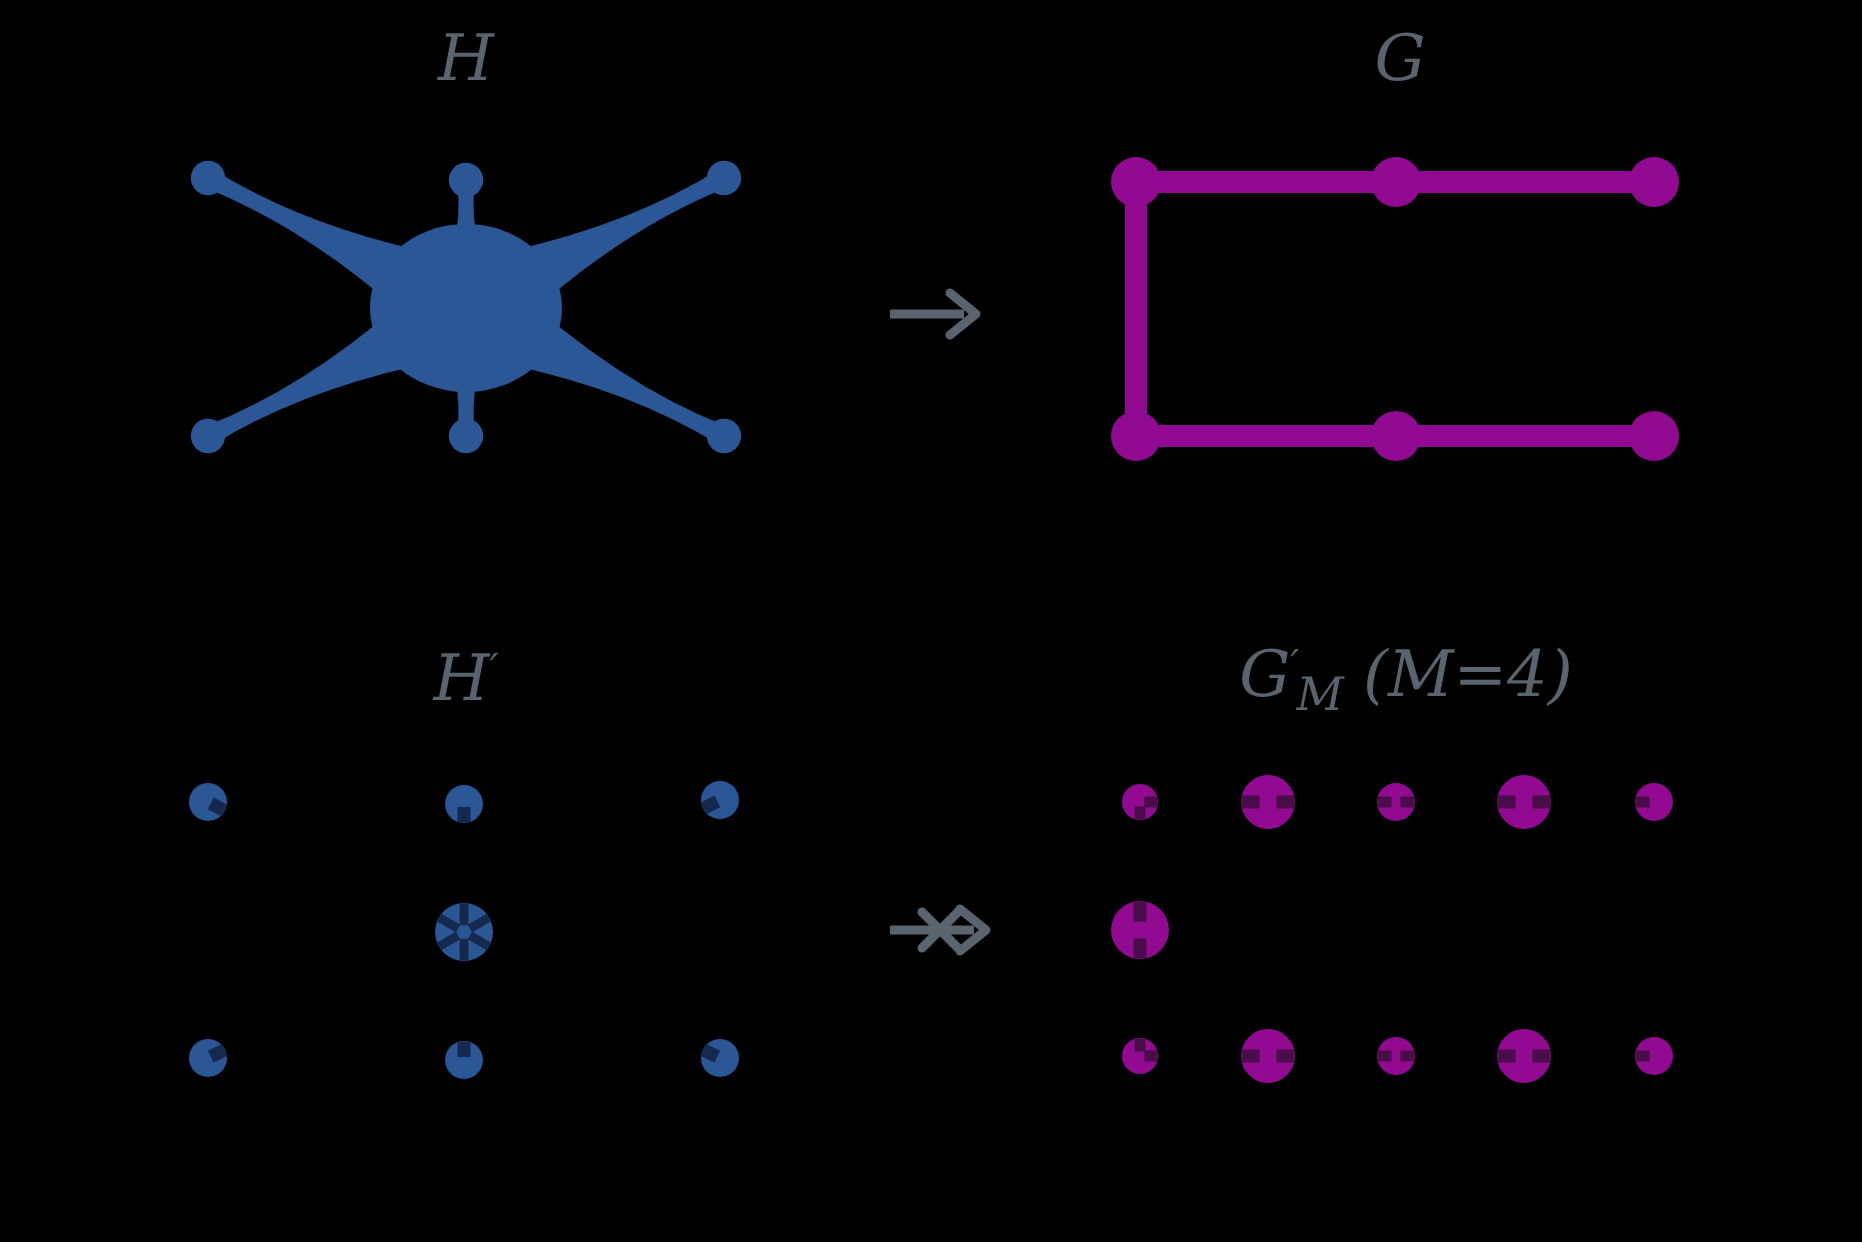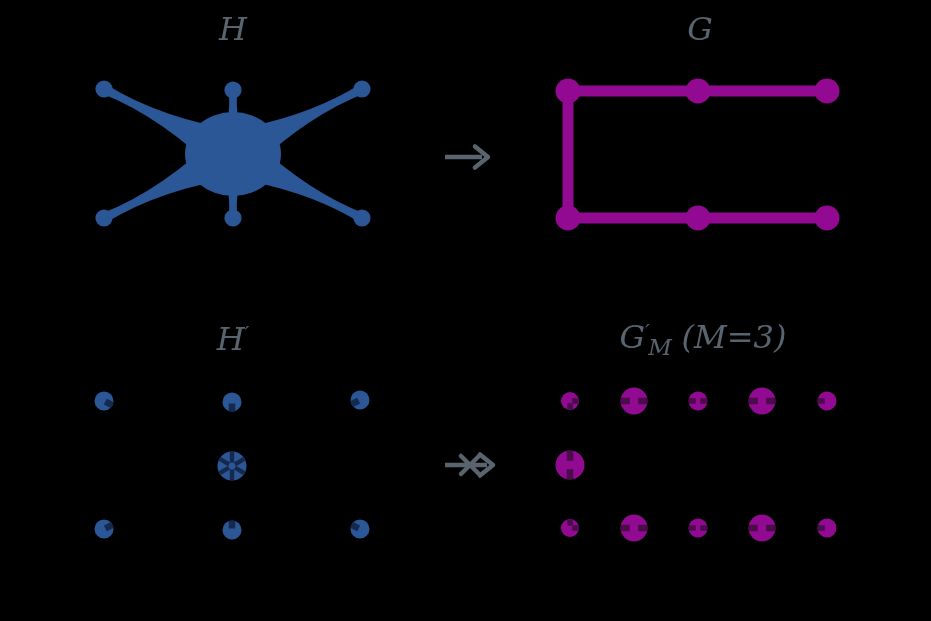--- a/index.html
+++ b/index.html
@@ -118,16 +118,16 @@
 
   <div class="fig-label" id="label-g" style="left: 560px; top: 12px; width: 280px; color: rgb(90, 100, 110);">
     <span>G</span>
   </div>
 
   <div class="fig-label" id="label-hp" style="left: 93px; top: 322px; width: 280px; color: rgb(90, 100, 110);">
     <span>H</span><span class="prime">′</span>
   </div>
 
   <div class="fig-label" id="label-gp" style="left: 553px; top: 320px; width: 300px; color: rgb(90, 100, 110);">
-    <span>G</span><span class="prime">′</span><span class="subm">M</span><span class="suffix">(M=3)</span>
+    <span>G</span><span class="prime">′</span><span class="subm">M</span><span class="suffix">(M=4)</span>
   </div>
 
 </div>
 
 </body></html>

